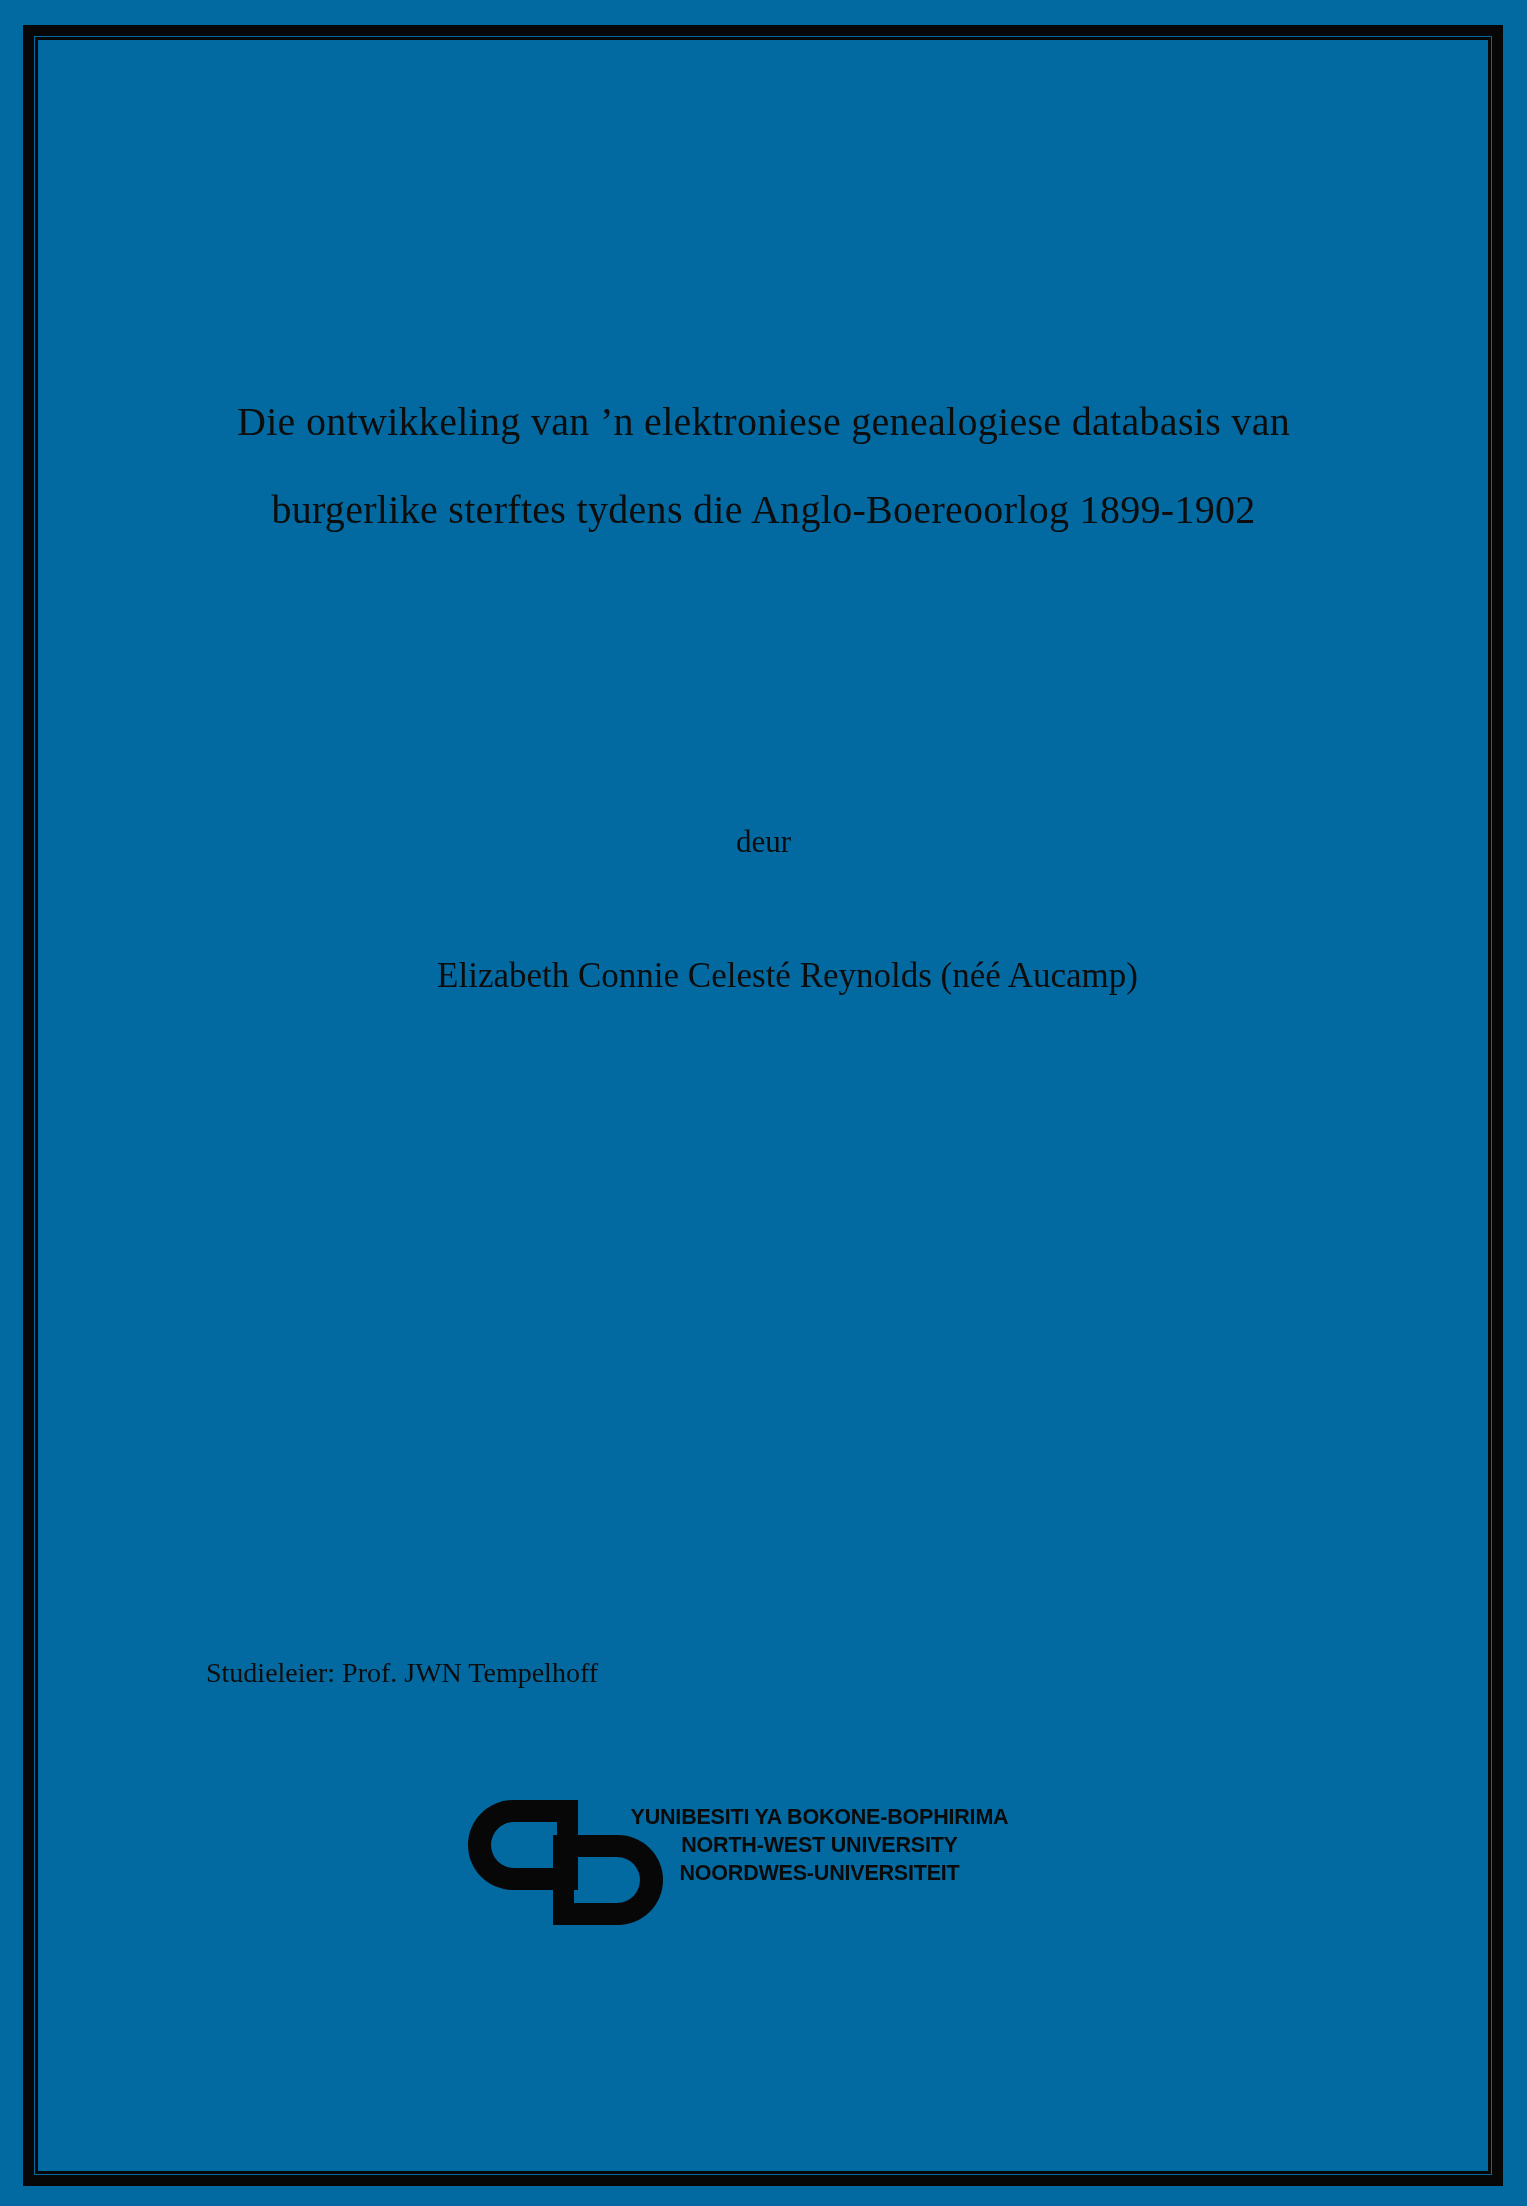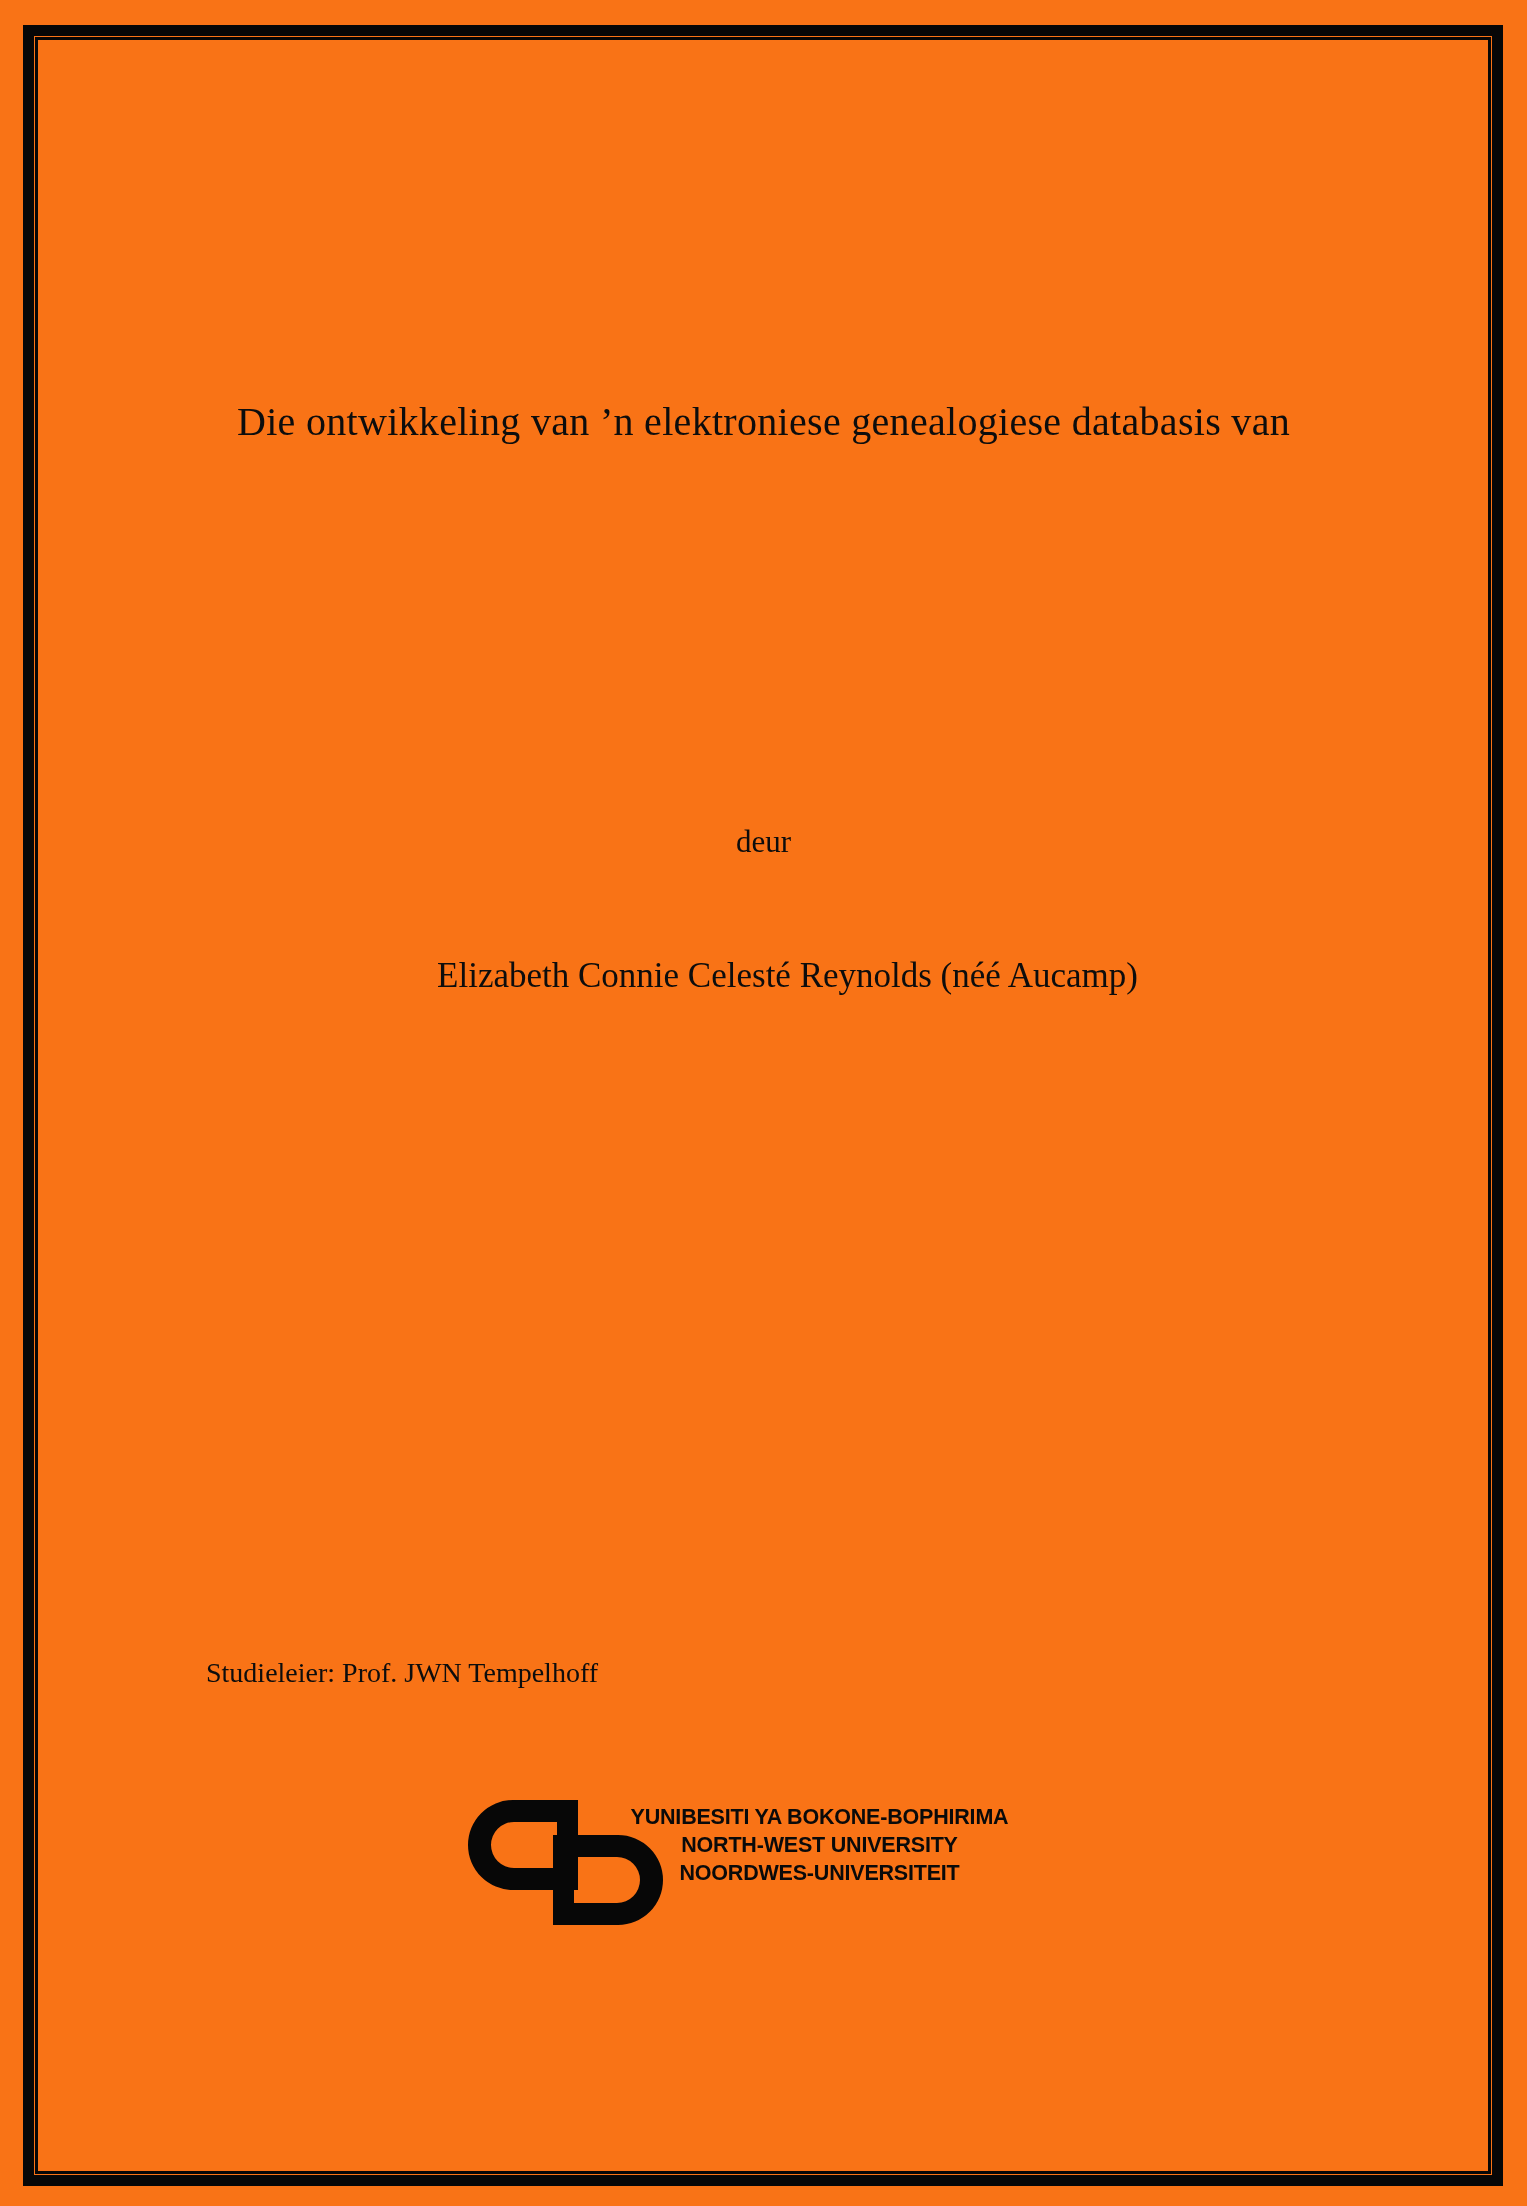--- a/index.html
+++ b/index.html
@@ -1,20 +1,20 @@
 <!DOCTYPE html>
 <html><head>
 <meta charset="utf-8">
 <style>
   html, body { margin: 0; padding: 0; background: #ffffff; }
   .page {
     position: relative;
     width: 1527px;
     height: 2206px;
-    background: #f97316;
+    background: #0369a1;
     font-family: "Liberation Serif", serif;
     color: #0d0d0d;
     overflow: hidden;
   }
   .frame-outer {
     position: absolute;
     left: 23px; top: 25px;
     width: 1458px; height: 2139px;
     border: 11px solid #070707;
   }
@@ -68,20 +68,21 @@
 <body>
 
 <div class="page">
 
   <div class="frame-outer">
     <div class="frame-inner"></div>
   </div>
 
   <div class="abs center title-line" style="top: 398px;">Die ontwikkeling van ’n elektroniese genealogiese databasis van</div>
 
+  <div class="abs center title-line" style="top: 486px;">burgerlike sterftes tydens die Anglo-Boereoorlog 1899-1902</div>
 
   <div class="abs center byline" style="top: 824px;">deur</div>
 
   <div class="abs center author" style="top: 956px;">Elizabeth Connie Celesté Reynolds (néé Aucamp)</div>
 
 
   <div class="abs supervisor-block">
     <div>Studieleier: Prof. JWN Tempelhoff</div>
   </div>
 

